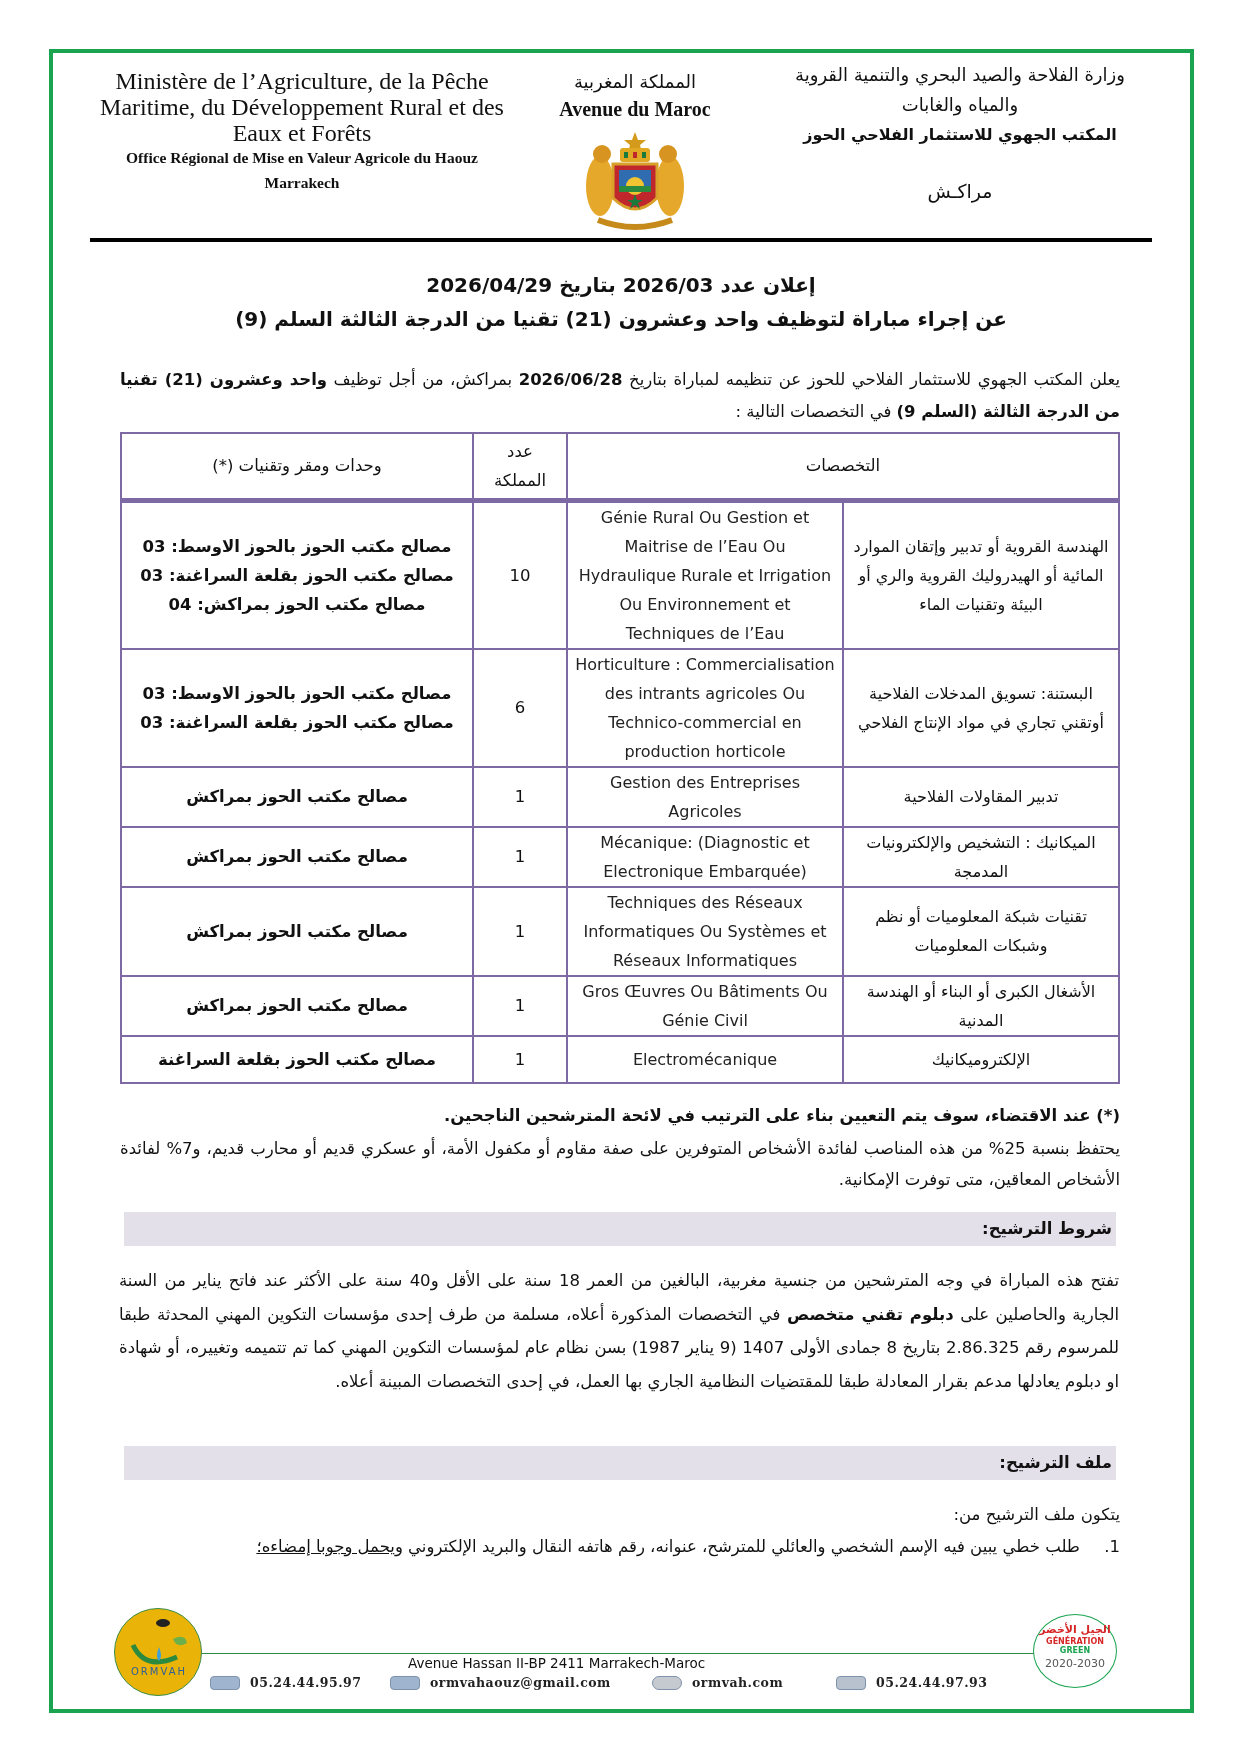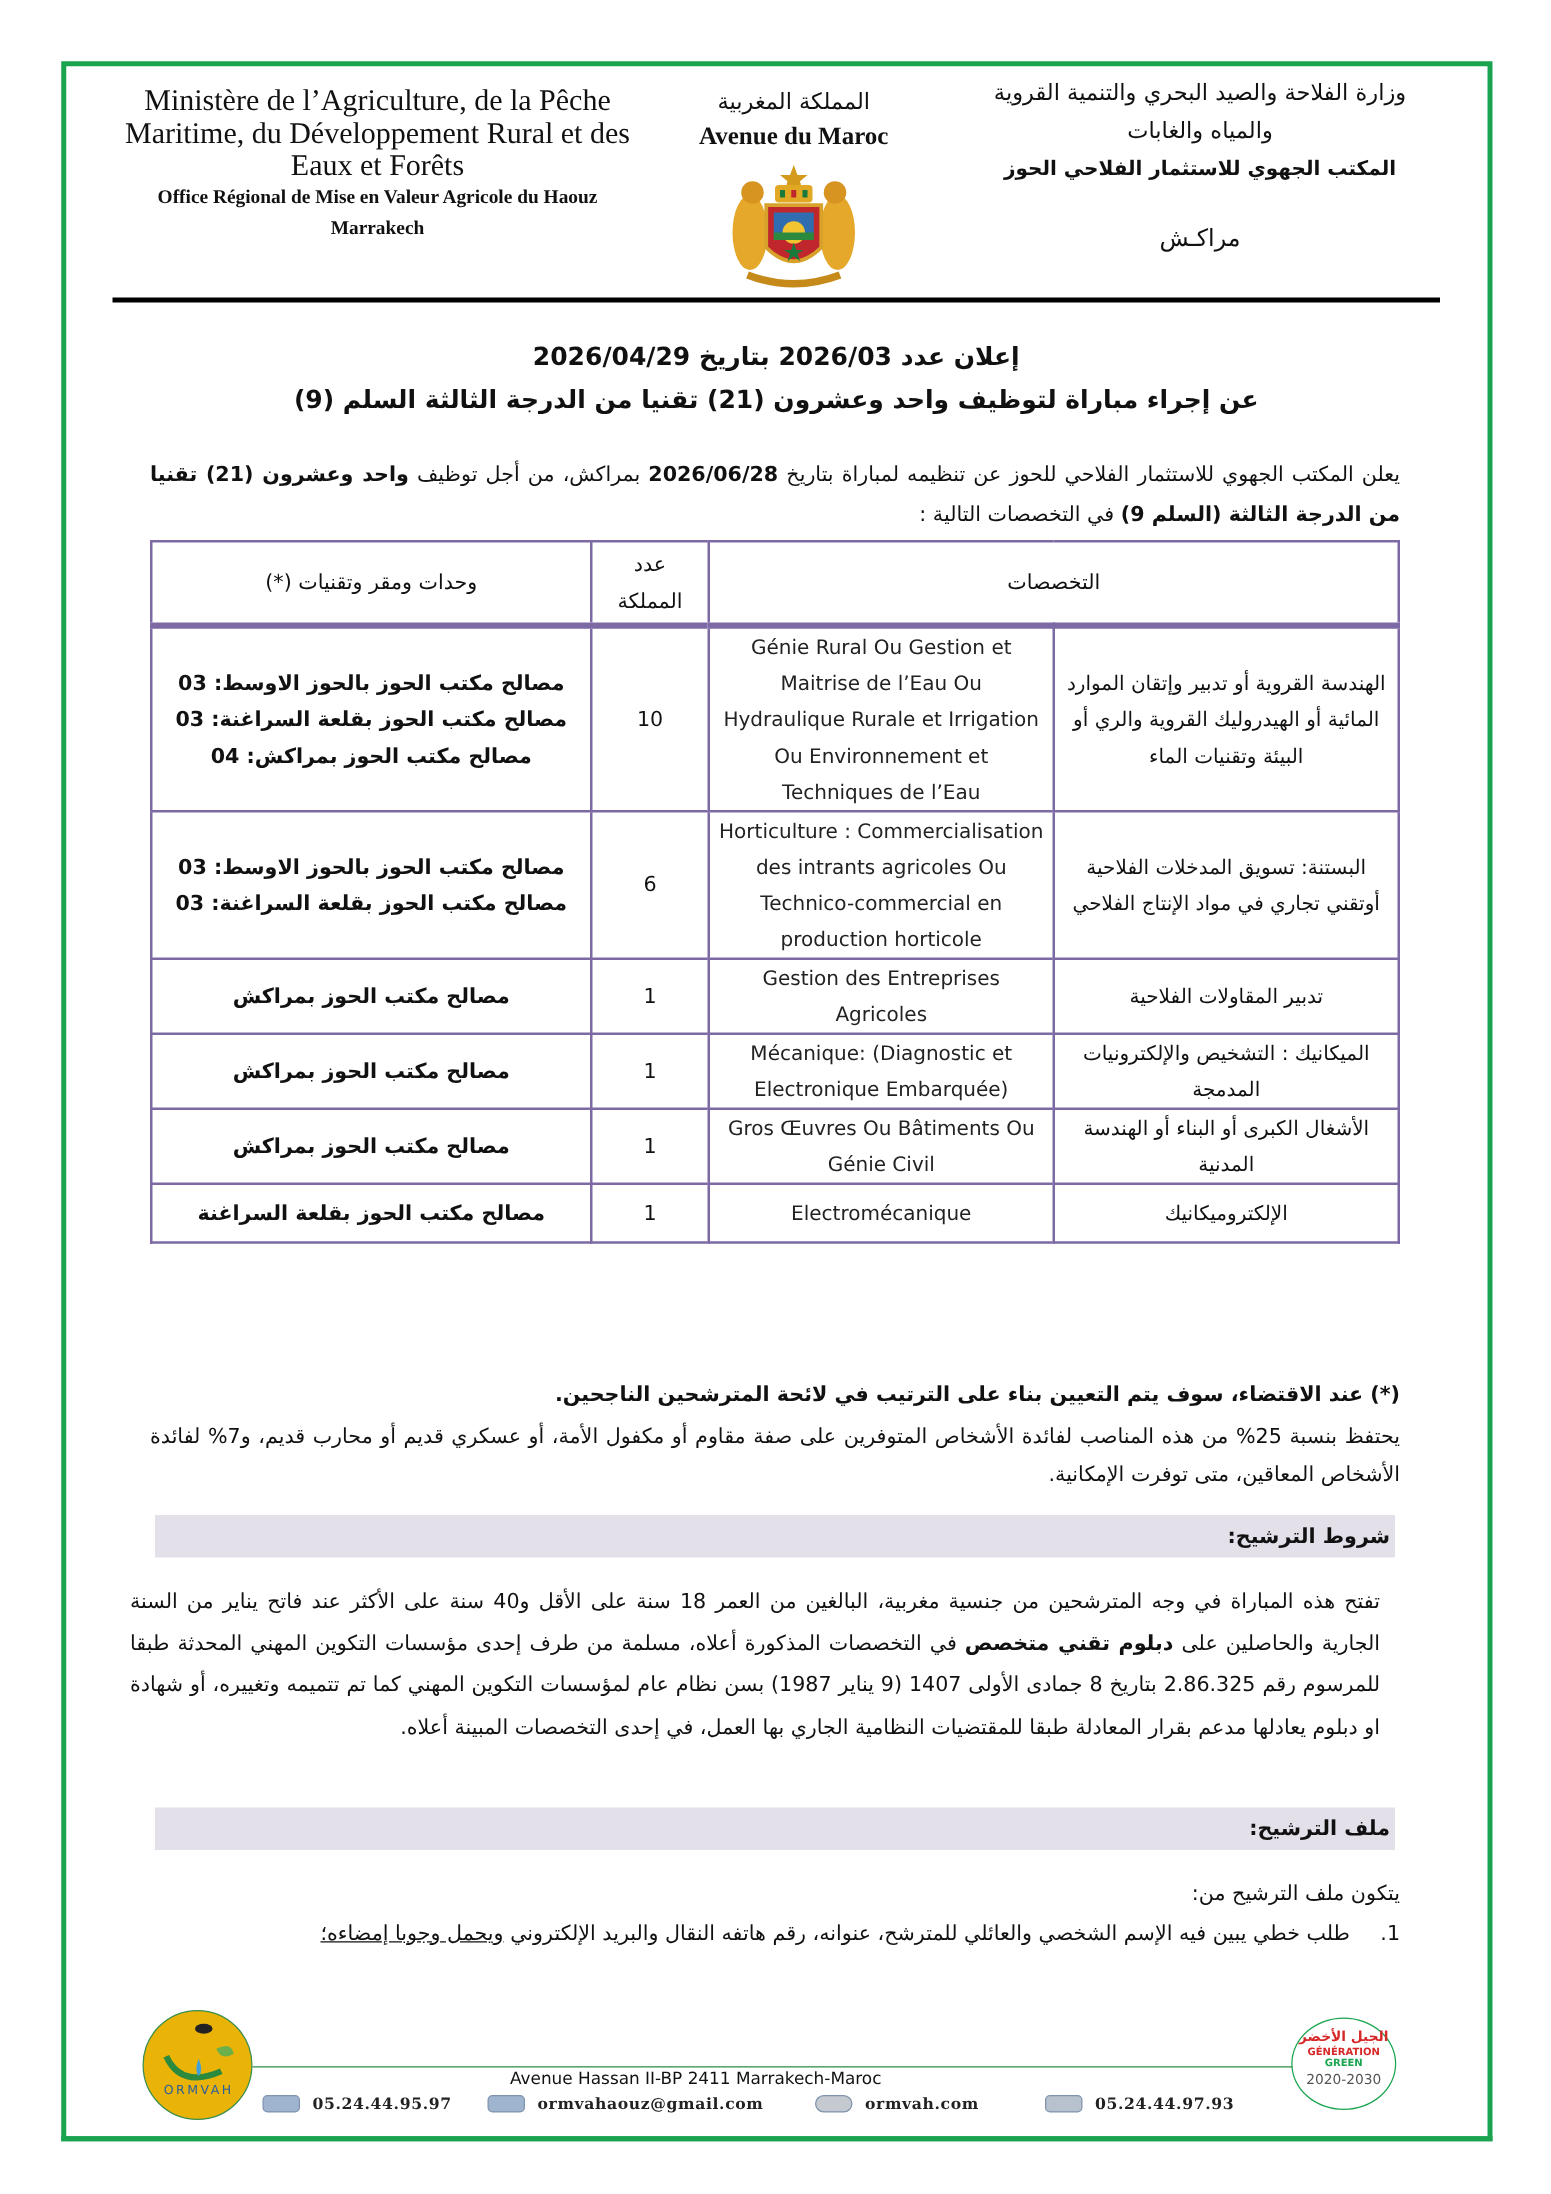--- a/index.html
+++ b/index.html
@@ -44,21 +44,21 @@
   .tbl .c-unit { width: 352px; font-weight: bold; font-size: 16.5px; }
 
   .note { position: absolute; left: 120px; width: 1000px; direction: rtl; text-align: justify; font-size: 16.5px; line-height: 31px; }
   .note.n1 { top: 1100px; font-weight: bold; }
   .note.n2 { top: 1133px; }
 
   .sect { position: absolute; left: 124px; width: 992px; height: 34px; background: #e3e0ea; direction: rtl; font-weight: bold; font-size: 16.5px; line-height: 34px; padding-right: 4px; }
   .sect.s1 { top: 1212px; }
   .sect.s2 { top: 1446px; }
 
-  .body-p { position: absolute; left: 104px; top: 1264px; width: 1000px; direction: rtl; text-align: justify; font-size: 16.5px; line-height: 33.5px; }
+  .body-p { position: absolute; left: 119px; top: 1264px; width: 1000px; direction: rtl; text-align: justify; font-size: 16.5px; line-height: 33.5px; }
   .body-p b { font-weight: bold; }
 
   .dossier-intro { position: absolute; left: 120px; top: 1500px; width: 1000px; direction: rtl; font-size: 16.5px; line-height: 30px; }
   .dossier-list { position: absolute; left: 120px; top: 1532px; width: 1000px; direction: rtl; font-size: 16.5px; line-height: 30px; }
   .dossier-list .num { display: inline-block; width: 40px; }
   .dossier-list u { text-decoration: underline; }
 
   
   .ft-logo-l { position: absolute; left: 114px; top: 1608px; width: 88px; height: 88px; border-radius: 50%; border: 1.5px solid #3a8d4a; background: #eab308; }
   .ft-logo-r { position: absolute; left: 1033px; top: 1614px; width: 84px; height: 74px; border-radius: 50%; border: 1.5px solid #1aa450; background: #fff; text-align: center; }
@@ -150,20 +150,26 @@
       <td class="c-fr">Gestion des Entreprises Agricoles</td>
       <td class="c-num">1</td>
       <td class="c-unit">مصالح مكتب الحوز بمراكش</td>
     </tr>
     <tr style="height:54px">
       <td class="c-ar">الميكانيك : التشخيص والإلكترونيات المدمجة</td>
       <td class="c-fr">Mécanique: (Diagnostic et Electronique Embarquée)</td>
       <td class="c-num">1</td>
       <td class="c-unit">مصالح مكتب الحوز بمراكش</td>
     </tr>
+    <tr style="height:80px">
+      <td class="c-ar">تقنيات شبكة المعلوميات أو نظم وشبكات المعلوميات</td>
+      <td class="c-fr">Techniques des Réseaux Informatiques Ou Systèmes et Réseaux Informatiques</td>
+      <td class="c-num">1</td>
+      <td class="c-unit">مصالح مكتب الحوز بمراكش</td>
+    </tr>
     <tr style="height:54px">
       <td class="c-ar">الأشغال الكبرى أو البناء أو الهندسة المدنية</td>
       <td class="c-fr">Gros Œuvres Ou Bâtiments Ou Génie Civil</td>
       <td class="c-num">1</td>
       <td class="c-unit">مصالح مكتب الحوز بمراكش</td>
     </tr>
     <tr style="height:47px">
       <td class="c-ar">الإلكتروميكانيك</td>
       <td class="c-fr">Electromécanique</td>
       <td class="c-num">1</td>

